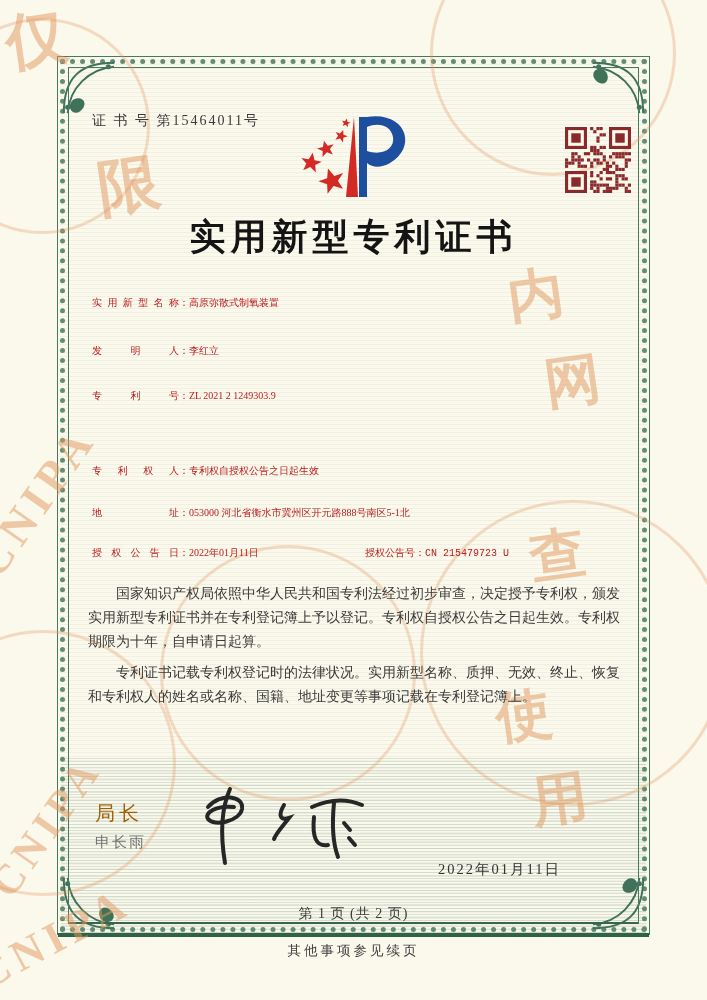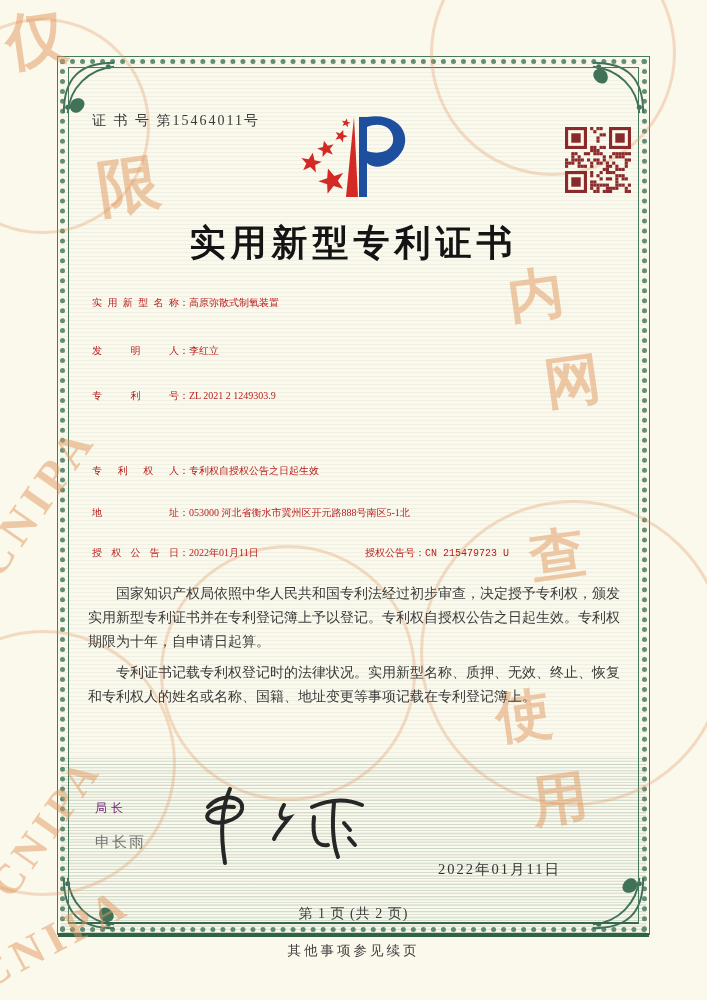--- a/index.html
+++ b/index.html
@@ -20,29 +20,29 @@
   .corner.tl{left:0;top:0;} .corner.tr{right:0;top:0;transform:rotate(90deg);}
   .corner.br{right:0;bottom:0;transform:rotate(180deg);} .corner.bl{left:0;bottom:0;transform:rotate(270deg);}
   
   .wm{position:absolute;font-weight:bold;color:#e2995f;opacity:.5;white-space:nowrap;
       transform-origin:left center;font-family:"Liberation Serif","DejaVu Serif",serif;z-index:1;pointer-events:none;}
   .wmc{position:absolute;border:3px solid rgba(226,153,95,.32);border-radius:50%;z-index:1;pointer-events:none;}
   .content{position:absolute;inset:0;z-index:2;}
   .cert-no{position:absolute;left:92px;top:112px;font-size:14px;letter-spacing:2px;color:#3a3a3a;}
   .logo{position:absolute;left:288px;top:104px;width:132px;height:102px;}
   .qr{position:absolute;left:565px;top:127px;width:66px;height:66px;}
-  .title{position:absolute;left:0;right:0;top:210px;margin:9px;text-align:center;
+  .title{position:absolute;left:0;right:0;top:210px;margin:3px;text-align:center;
          font-size:36px;font-weight:bold;letter-spacing:5px;color:#141414;}
   .field{position:absolute;left:92px;font-size:10px;white-space:nowrap;color:#b91c1c;}
   .flabel{display:inline-block;width:87px;text-align:justify;text-align-last:justify;vertical-align:bottom;}
   .field2{left:365px;font-family:Liberation Mono, monospace;}
   .paras{position:absolute;left:88px;top:582px;width:532px;font-size:14px;line-height:1.72;
          text-align:justify;color:#3a3a3a;}
   .paras p{margin:0 0 7px 0;text-indent:2em;}
-  .sig-title{position:absolute;left:95px;top:800px;font-size:12px;letter-spacing:4px;color:#701a75;}
+  .sig-title{position:absolute;left:95px;top:800px;font-size:20px;letter-spacing:4px;color:#a16207;}
   .sig-name{position:absolute;left:95px;top:833px;font-size:15px;letter-spacing:2px;color:#737373;}
   .signature{position:absolute;left:192px;top:780px;width:190px;height:92px;}
   .grant-date{position:absolute;left:438px;top:860px;font-size:14.5px;letter-spacing:2px;color:#333;}
   .page-info{position:absolute;left:0;right:0;top:905px;text-align:center;font-size:14px;letter-spacing:1px;color:#3a3a3a;}
   .footer-note{position:absolute;left:0;right:0;top:942px;text-align:center;font-size:13.5px;letter-spacing:3px;color:#3f3f3f;z-index:2;}
 </style>
 </head>
 <body>
 
 <div class="page">

